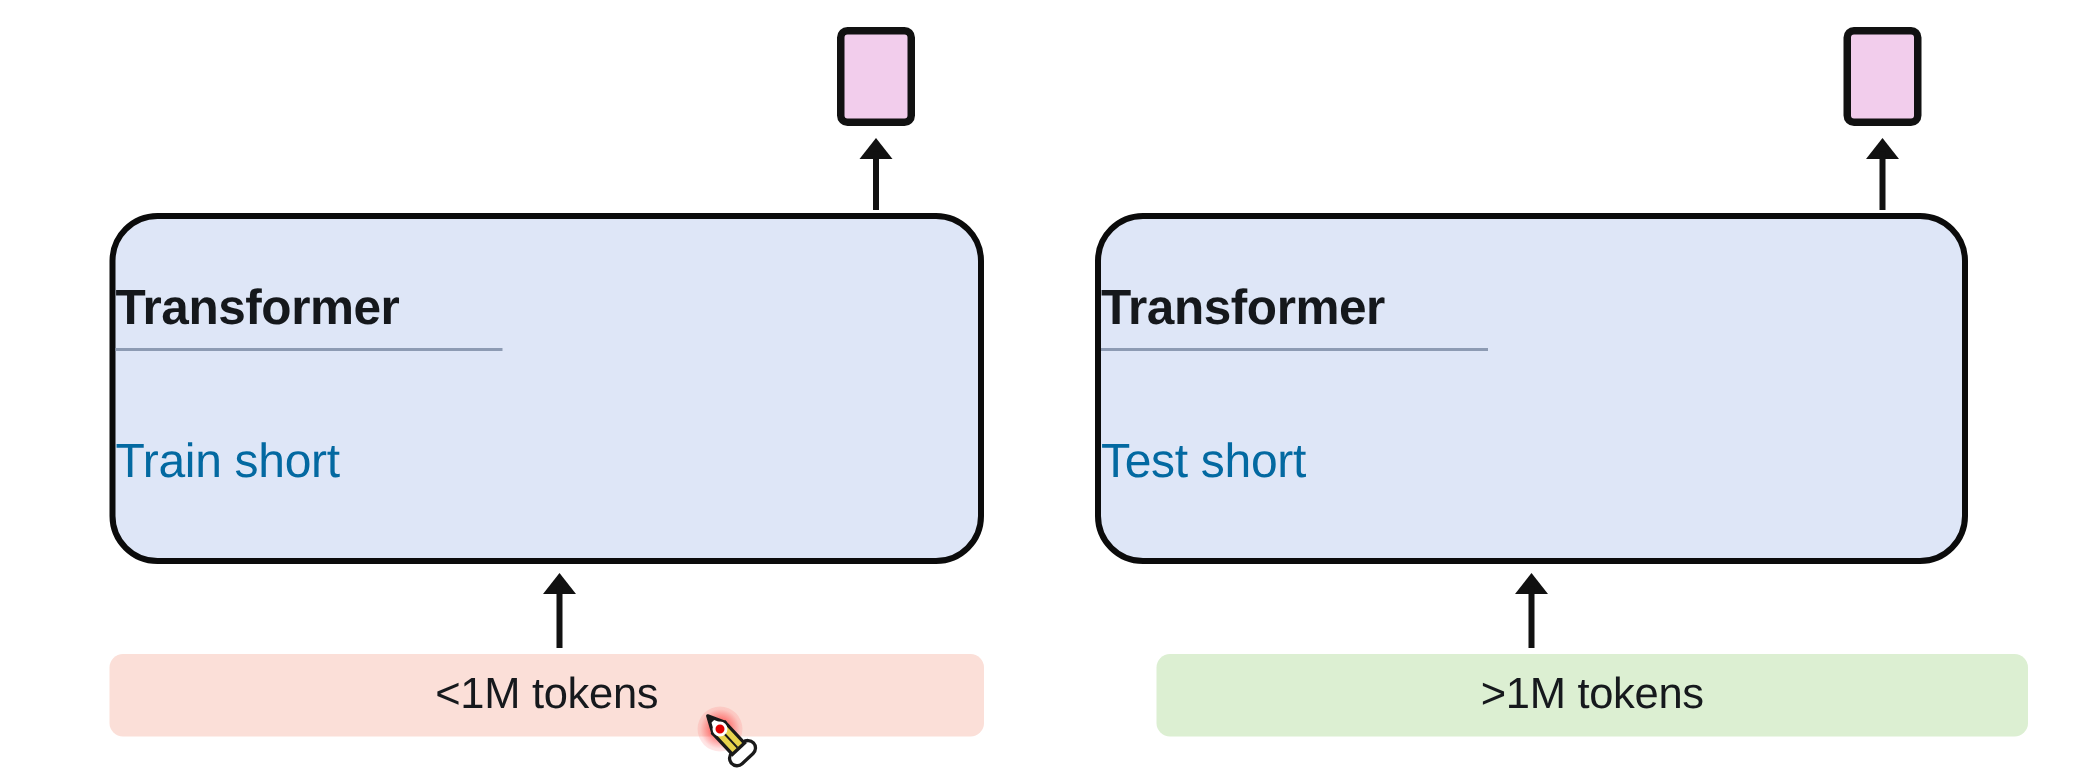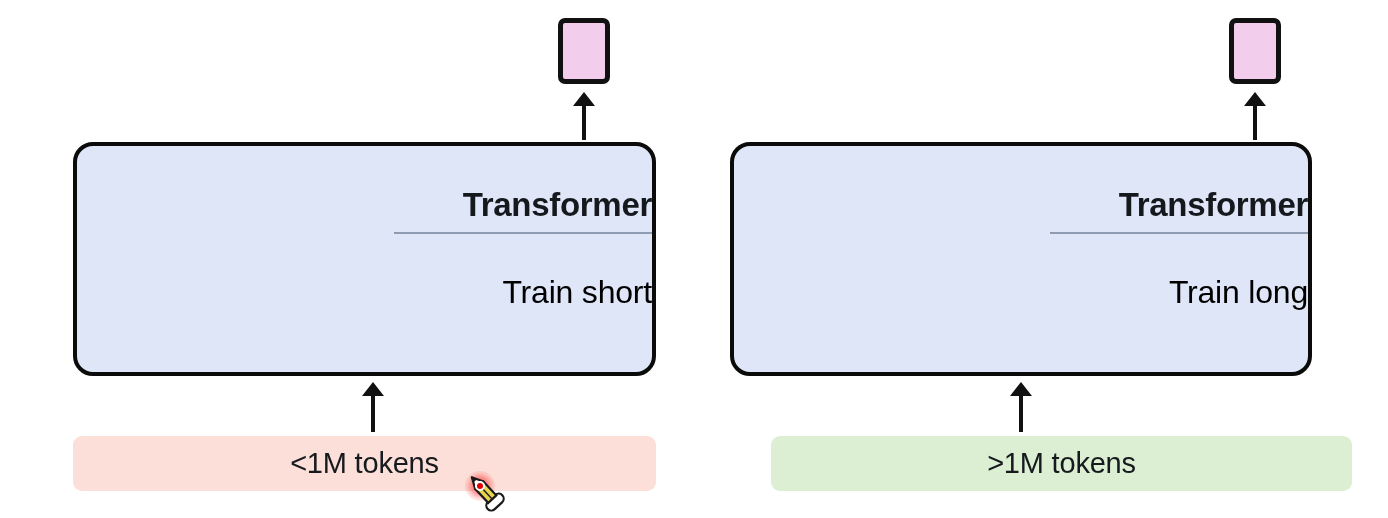--- a/index.html
+++ b/index.html
@@ -49,45 +49,45 @@
     border-left: 11px solid transparent;
     border-right: 11px solid transparent;
     border-bottom: 14px solid #111111;
   }
 
   
   .model-box {
     position: absolute;
     background: #dee6f7;
     border: 4px solid #0b0b0b;
-    border-radius: 20px;
+    border-radius: 32px;
     display: flex;
     flex-direction: column;
-    align-items: flex-end;
+    align-items: flex-start;
     justify-content: flex-start;
   }
   .model-title {
     margin-top: 42px;
     font-size: 33px;
     font-weight: bold;
     color: #15181c;
     letter-spacing: -0.3px;
     line-height: 1.05;
   }
   .model-title-rule {
     margin-top: 9px;
     width: 258px;
     height: 2px;
     background: #8d9bb3;
   }
   .model-subtitle {
-    margin-top: 40px;
+    margin-top: 55px;
     font-size: 32px;
     font-weight: normal;
-    color: #000000;
+    color: #0369a1;
     letter-spacing: -0.2px;
   }
 
   
   .token-bar {
     position: absolute;
     height: 55px;
     border-radius: 9px;
     display: flex;
     align-items: center;
@@ -161,21 +161,21 @@
   <div class="output-box" style="left:1229px; top:18px;"></div>
 
   <div class="arrow" style="left:1244px; top:92px; height:48px;">
     <div class="head"></div>
     <div class="stem"></div>
   </div>
 
   <div class="model-box" style="left:730px; top:142px; width:582px; height:234px;">
     <div class="model-title">Transformer</div>
     <div class="model-title-rule"></div>
-    <div class="model-subtitle">Train long</div>
+    <div class="model-subtitle">Test short</div>
   </div>
 
   <div class="arrow" style="left:1010px; top:382px; height:50px;">
     <div class="head"></div>
     <div class="stem"></div>
   </div>
 
   <div class="token-bar" style="left:731px; top:436px; width:581px; background:#dcefd2;margin-left:40px;">
     <span class="token-bar-label">&gt;1M tokens</span>
   </div>

